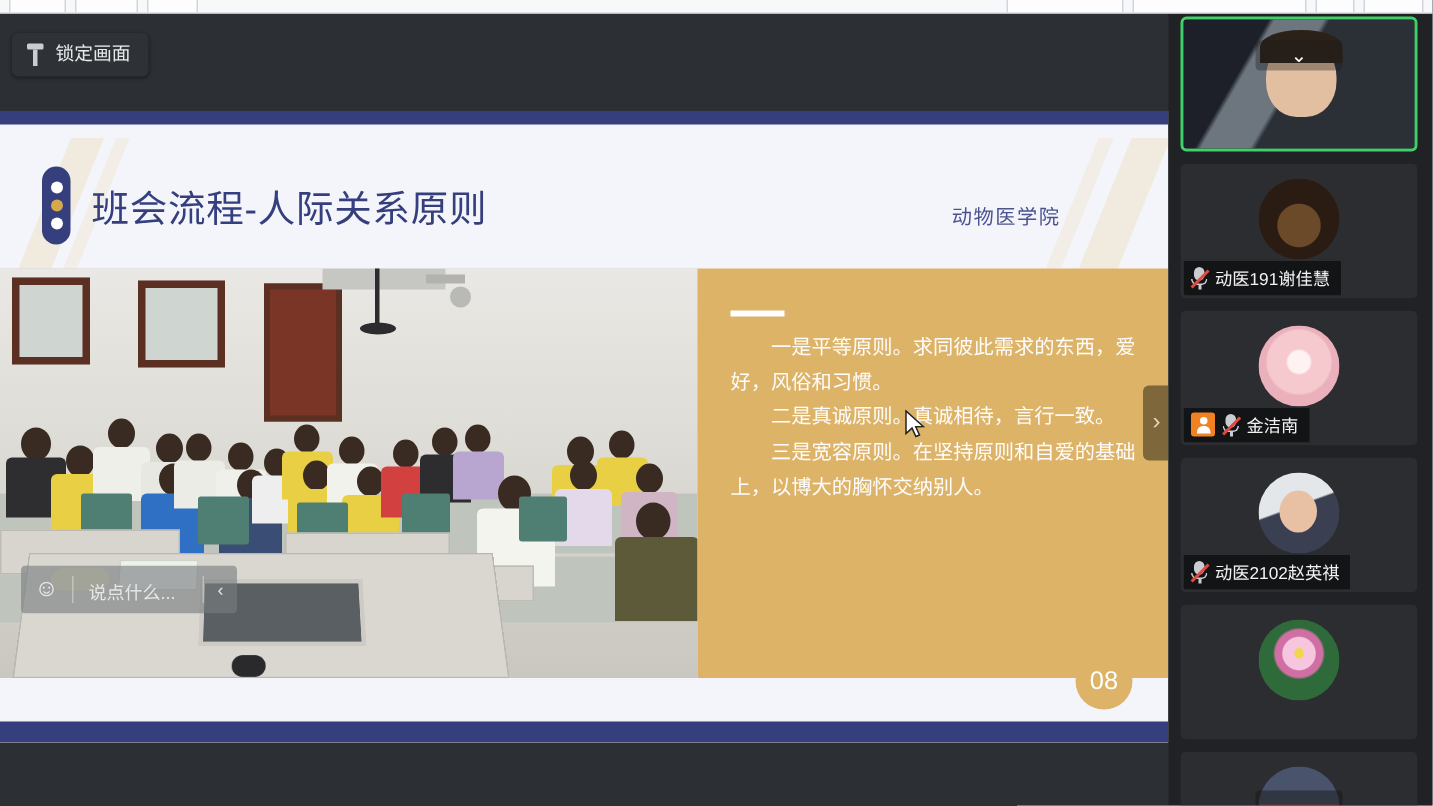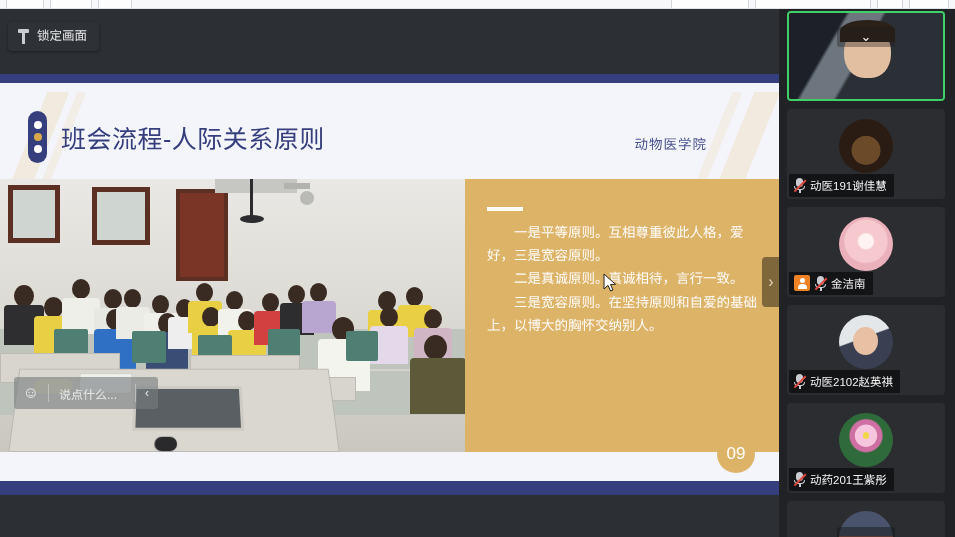--- a/index.html
+++ b/index.html
@@ -305,28 +305,28 @@
           <div class="boxes"></div>
           <div class="screen-in"></div>
           <div class="mouse"></div>
         </div>
         <div class="mic-stand"></div>
           <div class="mic-base"></div>
       </div>
 
       <div id="panel">
         <div class="panel-line"></div>
-        <p class="panel-p">一是平等原则。互相尊重彼此人格，爱好，三是宽容原则。</p>
+        <p class="panel-p">一是平等原则。求同彼此需求的东西，爱好，风俗和习惯。</p>
         <p class="panel-p">二是真诚原则。真诚相待，言行一致。</p>
         <p class="panel-p">三是宽容原则。在坚持原则和自爱的基础上，以博大的胸怀交纳别人。</p>
         <div id="next-btn">›</div>
       </div>
     </div>
 
-    <div id="page-badge">09</div>
+    <div id="page-badge">08</div>
     <div class="slide-bar-bottom"></div>
   </div>
 
   <div id="chat-bar">
     <div id="emoji-btn">☺</div>
     <div class="chat-div"></div>
     <div id="chat-input">说点什么...</div>
     <div class="chat-div"></div>
     <div id="chat-collapse">‹</div>
   </div>
@@ -389,29 +389,20 @@
           <span class="slash"></span>
       </span>
       <span class="tile-name">动医2102赵英祺</span>
     </div>
   </div>
 
   <div class="tile">
     <div class="tile-avatar">
         <div class="av-lotus"></div>
       </div>
-    <div class="tile-foot">
-      <span class="mic muted">
-        <span class="cap"></span>
-          <span class="arc"></span>
-          <span class="stem"></span>
-          <span class="slash"></span>
-      </span>
-      <span class="tile-name">动药201王紫彤</span>
-    </div>
   </div>
 
   <div class="tile">
     <div class="tile-avatar">
         <div class="av-sea"></div>
       </div>
     <div class="scroll-chevron">⌄</div>
   </div>
 
 </div>

